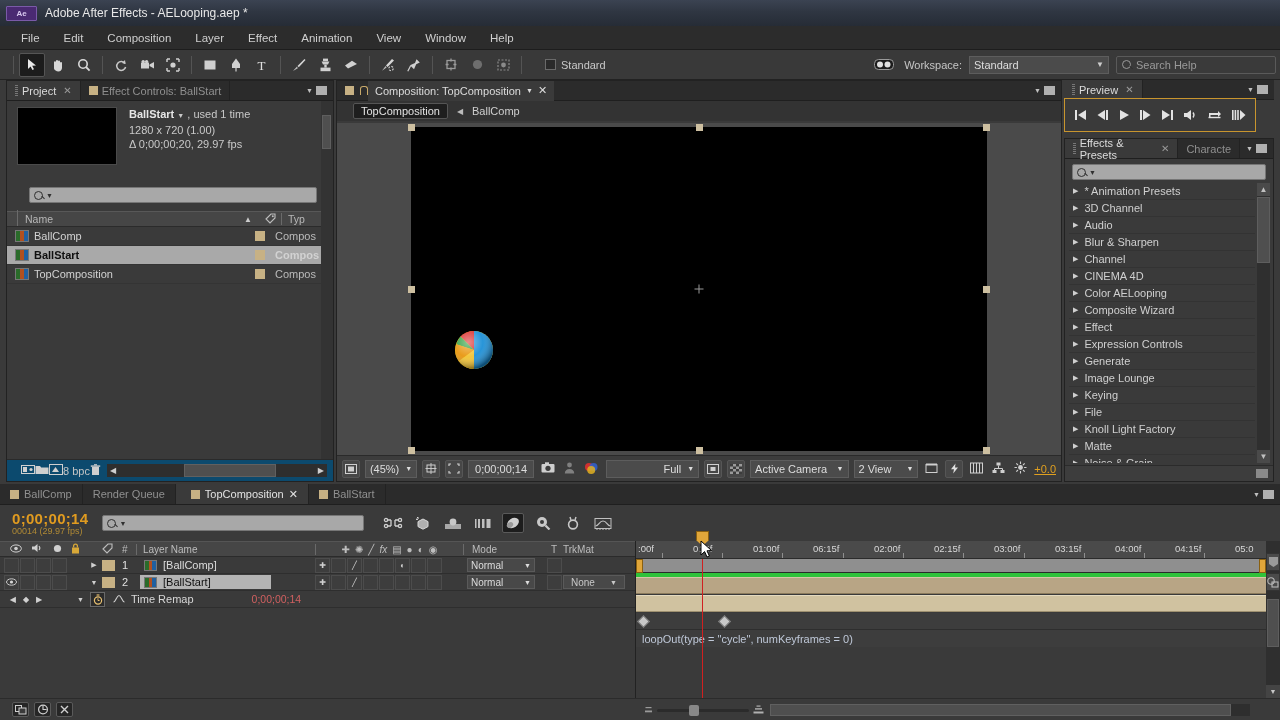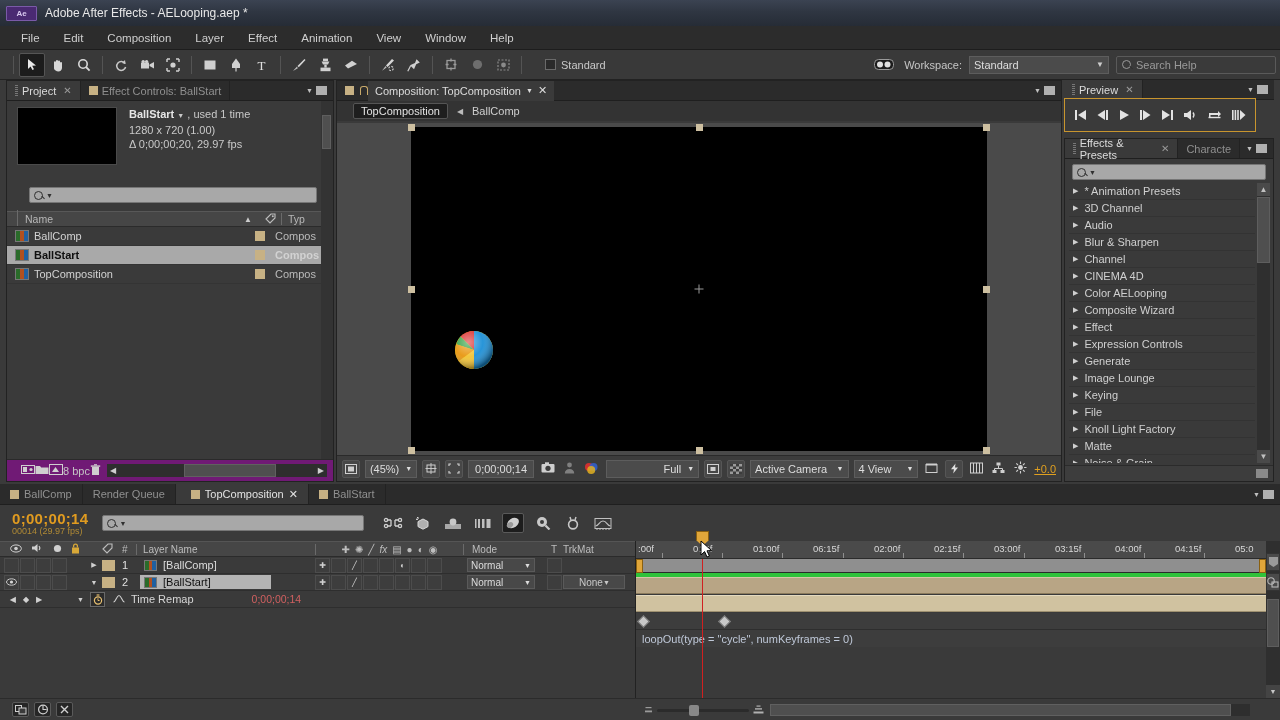--- a/index.html
+++ b/index.html
@@ -117,21 +117,21 @@
   .proj-row.sel { background:#a9a9a9; color:#101010; font-weight:bold; }
   .proj-row .ricon { width:14px; height:12px; margin:0 5px 0 8px; border:1px solid #777;
      background:linear-gradient(90deg,#2a6b2a 0 33%,#b05020 33% 66%,#2060a0 66% 100%); flex:none;}
   .proj-row .ricon.png { background:#e0c060; border:1px solid #8a6a20; position:relative; }
   .proj-row .rname { flex:1; }
   .proj-row .rswatch { width:10px; height:10px; background:#c7b184; margin-right:10px; }
   .proj-row .rswatch.blue { background:#b9bce4; }
   .proj-row .rtype { width:58px; color:#bbb; overflow:hidden; white-space:nowrap; }
   .proj-row.sel .rtype { color:#d2d2d2; }
   .proj-foot {
-    position:absolute; left:0; right:0; bottom:0; height:22px; background:#701a75;
+    position:absolute; left:0; right:0; bottom:0; height:22px; background:#0c4a6e;
     border-top:1px solid #2a2a2a; display:flex; align-items:center; gap:0; padding-left:14px;
     font-size:11px; color:#c5c5c5;
   }
   .proj-scrollh { flex:1; height:13px; background:#2e2e2e; margin:0 6px; display:flex; align-items:center;
      justify-content:space-between; }
   .proj-scrollh .thumbh { height:13px; width:42%; background:#4f4f4f; border:1px solid #606060; margin-left:12%;}
   .arr { font-size:8px; color:#cfcfcf; padding:0 3px; }
   .vscroll-right { position:absolute; right:0; top:0; width:12px; bottom:0; background:#333; }
   .vscroll-right .vt { position:absolute; top:14px; left:1px; width:9px; height:34px; background:#4f4f4f; border:1px solid #5e5e5e;}
 
@@ -235,21 +235,21 @@
   .namecell { display:flex; align-items:center; gap:6px; padding:1px 60px 1px 4px; }
   .lay-icn { width:13px; height:11px; border:1px solid #777;
       background:linear-gradient(90deg,#2a6b2a 0 33%,#b05020 33% 66%,#2060a0 66% 100%);}
   .lay-switches { width:148px; display:flex; align-items:center; gap:1px; }
   .lay-mode { width:82px; padding-left:4px; }
   .modebox { width:68px; height:14px; background:#484848; border:1px solid #5a5a5a; font-size:10px;
      color:#dcdcdc; display:flex; align-items:center; justify-content:space-between; padding:0 3px;}
   .lay-tcell { width:18px; display:flex; justify-content:center;}
   .lay-trk { width:72px; }
   .trkbox { width:62px; height:14px; background:#484848; border:1px solid #5a5a5a; font-size:10px;
-     color:#c8c8c8; display:flex; align-items:center; justify-content:space-between; padding:0 15px;}
+     color:#c8c8c8; display:flex; align-items:center; justify-content:space-between; padding:0 7px;}
 
   .prop-row { height:17px; display:flex; align-items:center; font-size:11px; color:#d8d8d8;
      border-bottom:1px solid #2e2e2e;}
   .kf-nav { width:52px; display:flex; align-items:center; justify-content:center; gap:7px; color:#d0d0d0; font-size:8px;}
   .prop-indent { width:38px; text-align:right; font-size:7px; color:#cfcfcf; padding-right:6px;}
   .stopwatch { width:15px; height:15px; border:1px solid #6a6a6a; background:#2b2b2b; display:flex;
       align-items:center; justify-content:center; color:#e0e0e0; font-size:9px;}
   .prop-label { padding-left:8px; display:flex; align-items:center; gap:6px;}
   .prop-val { color:#d06060; margin-left:58px; font-size:10.5px;}
   .expr-row { height:17px; display:flex; align-items:center; font-size:11px; color:#cfcfcf;}
@@ -691,21 +691,21 @@
               <rect x="3" y="7.5" width="3" height="2.5"></rect>
               <rect x="9" y="7.5" width="3" height="2.5"></rect>
             </g>
           </svg>
       </span>
       <span class="cb-sel" style="width:110px;justify-content:space-between">
         <span>Active Camera</span>
         <span class="arw">▼</span>
       </span>
       <span class="cb-sel" style="width:72px;justify-content:space-between">
-        <span>4 View</span>
+        <span>2 View</span>
         <span class="arw">▼</span>
       </span>
       <span class="cb-plain">
         <svg width="13" height="12" viewBox="0 0 13 12">
             <rect x="1" y="2.5" width="11" height="8" fill="none" stroke="#cfcfcf"></rect>
             <path d="M1 2.5 L12 2.5" stroke="#cfcfcf" stroke-width="2"></path>
           </svg>
       </span>
       <span class="cb-btn">
         <svg width="11" height="11" viewBox="0 0 11 11">

